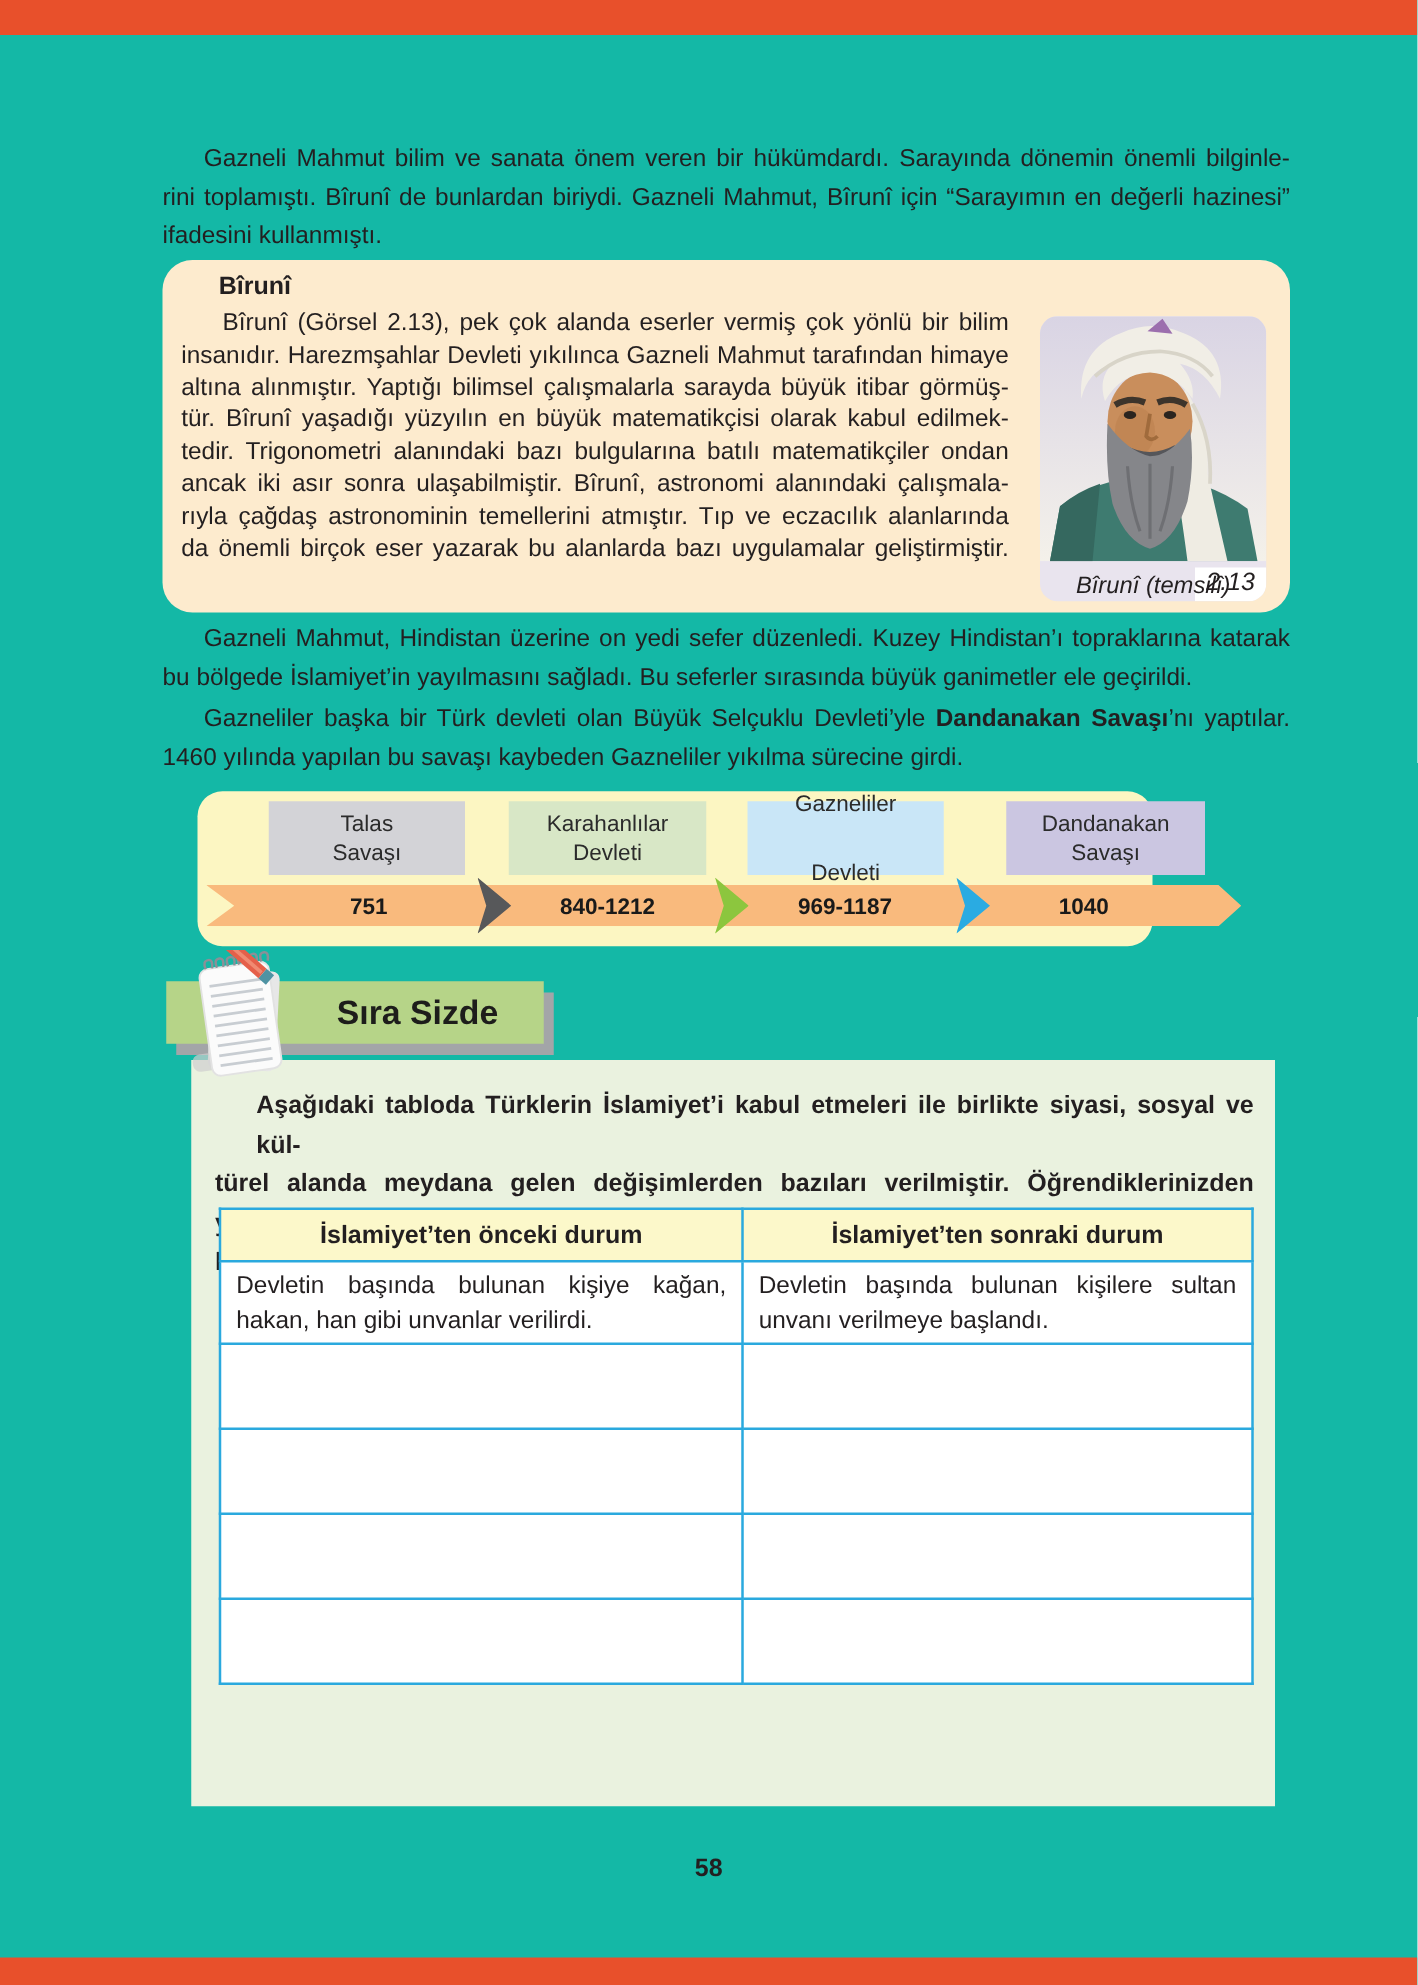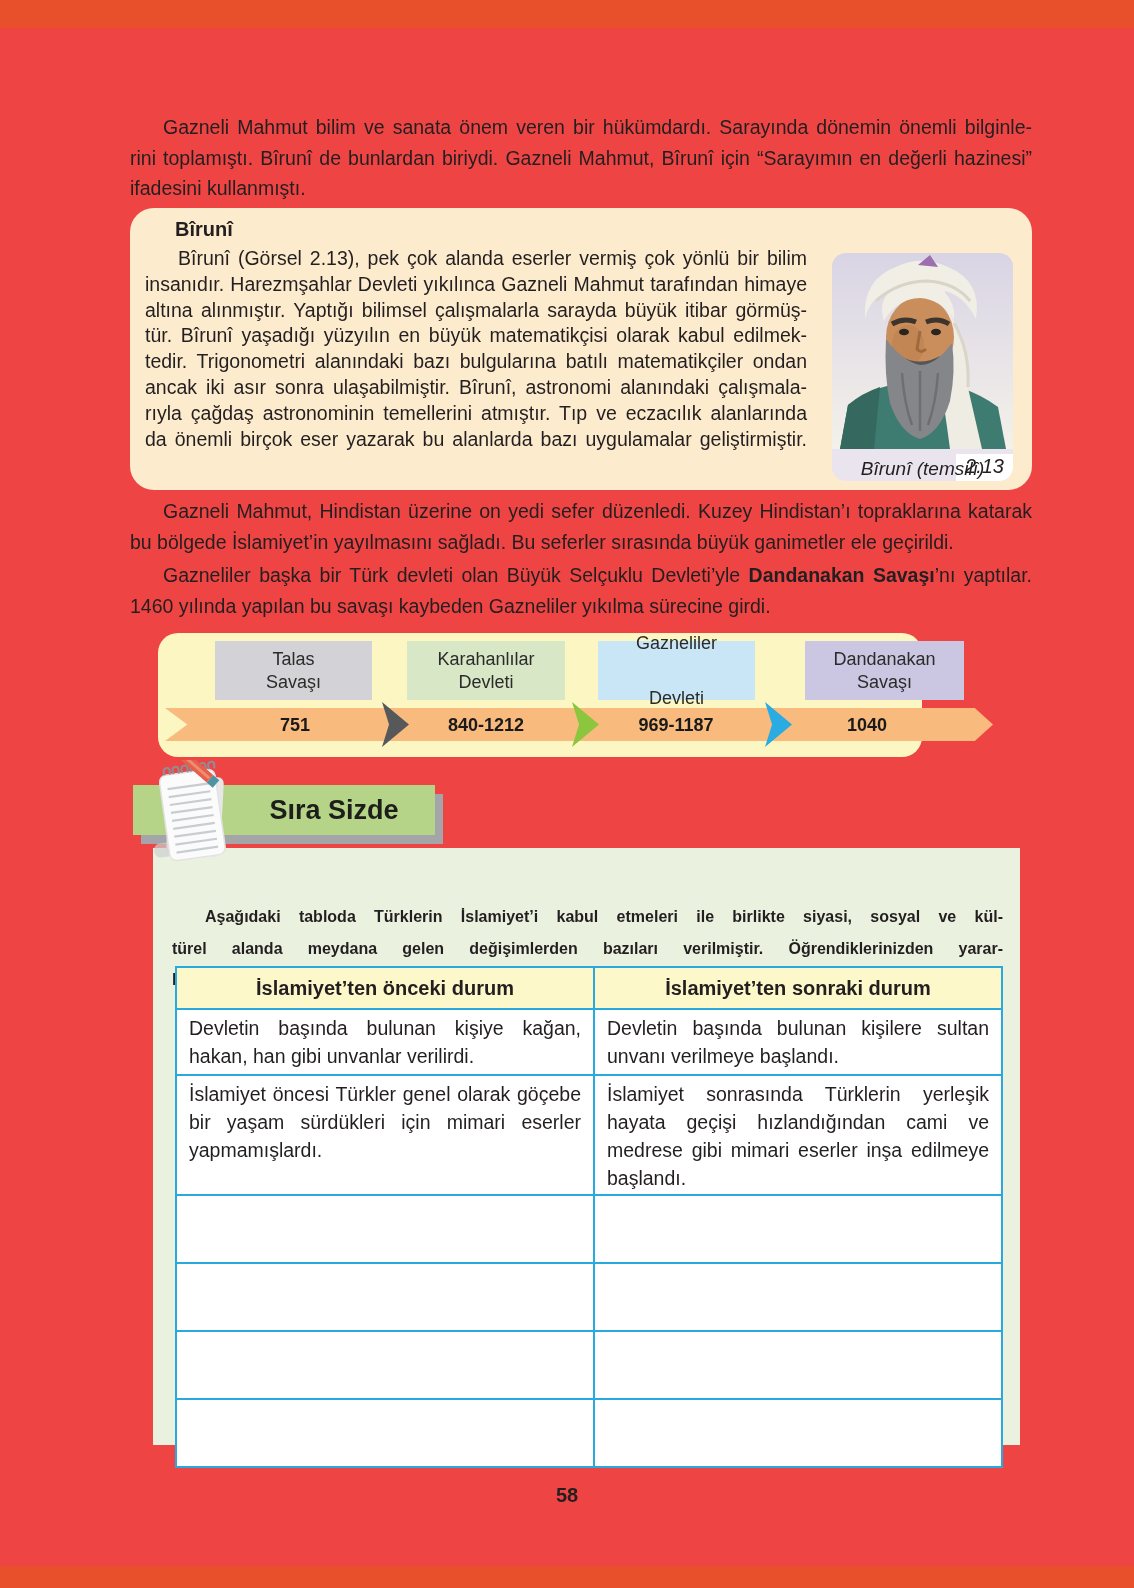--- a/index.html
+++ b/index.html
@@ -1,18 +1,18 @@
 <!DOCTYPE html>
 <html lang="tr"><head>
 <meta charset="utf-8">
 <style>
   html,body{margin:0;padding:0;background:#ffffff;}
   .page{
     position:relative;width:1134px;height:1588px;margin:0 auto;
-    background:#ef4444;overflow:hidden;
+    background:#14b8a6;overflow:hidden;
     font-family:"Liberation Sans","DejaVu Sans",sans-serif;
     color:#231f20;
   }
   .bar{position:absolute;left:0;width:1134px;background:#e8502b;}
   .bar.top{top:0;height:28px;}
   .bar.bottom{bottom:0;height:22px;}
 
   
   .tline{white-space:normal;}
   .jfull{text-align:justify;text-align-last:justify;}
@@ -88,21 +88,21 @@
     background:#b6d488;box-shadow:8px 9px 0 0 #a3a5a8;
   }
   #sira-banner .label{
     display:block;height:50px;line-height:50px;padding-left:100px;text-align:center;
     font-size:27px;font-weight:bold;color:#1d1d1b;
   }
   #notepad{position:absolute;left:146px;top:760px;width:92px;height:104px;}
 
   #task-text{
     position:absolute;left:172px;top:869px;width:831px;
-    font-size:16px;line-height:31.5px;font-weight:bold;margin-top:32px;
+    font-size:20px;line-height:31.5px;font-weight:bold;
   }
 
   
   #sira-table{
     position:absolute;left:175px;top:966px;width:828px;border-collapse:collapse;
     table-layout:fixed;
   }
   #sira-table th,#sira-table td{
     border:2px solid #2aa9de;vertical-align:top;
     font-size:19.5px;line-height:28px;padding:4px 12px 2px 12px;
@@ -291,24 +291,20 @@
       <tr>
         <th style="background: rgb(252, 248, 202); border-color: rgb(42, 169, 222);">İslamiyet’ten önceki durum</th>
         <th style="background: rgb(252, 248, 202); border-color: rgb(42, 169, 222);">İslamiyet’ten sonraki durum</th>
       </tr>
     </thead>
     <tbody>
       <tr class="r1">
         <td style="border-color: rgb(42, 169, 222);">Devletin başında bulunan kişiye kağan, hakan, han gibi unvanlar verilirdi.</td>
         <td style="border-color: rgb(42, 169, 222);">Devletin başında bulunan kişilere sultan unvanı verilmeye başlandı.</td>
       </tr>
-      <tr class="r2">
-        <td style="border-color: rgb(42, 169, 222);">İslamiyet öncesi Türkler genel olarak göçebe bir yaşam sürdükleri için mimari eserler yapmamışlardı.</td>
-        <td style="border-color: rgb(42, 169, 222);">İslamiyet sonrasında Türklerin yerleşik hayata geçişi hızlandığından cami ve medrese gibi mimari eserler inşa edilmeye başlandı.</td>
-      </tr>
       <tr class="empty">
         <td style="border-color: rgb(42, 169, 222);"></td>
         <td style="border-color: rgb(42, 169, 222);"></td>
       </tr>
       <tr class="empty">
         <td style="border-color: rgb(42, 169, 222);"></td>
         <td style="border-color: rgb(42, 169, 222);"></td>
       </tr>
       <tr class="empty">
         <td style="border-color: rgb(42, 169, 222);"></td>

